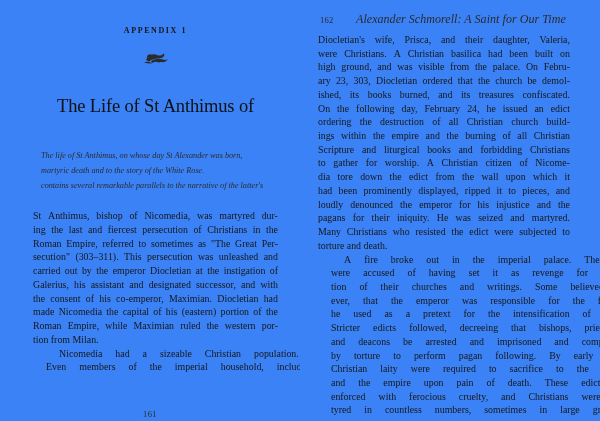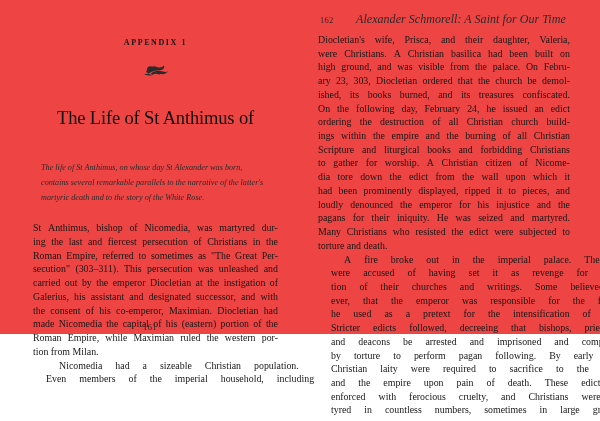--- a/index.html
+++ b/index.html
@@ -20,23 +20,23 @@
   .spread {
     position: relative;
     width: 600px;
     height: 421px;
     display: flex;
     background: #ffffff;
   }
 
   .page {
     position: relative;
-    height: 334px;
+    height: 421px;
     box-sizing: border-box;
-    background: #ef4444;
+    background: #3b82f6;
   }
 
   .page-verso {
     width: 300px;
     padding: 0 22px 0 33px;
   }
 
   .page-recto {
     width: 300px;
     padding: 0 30px 0 18px;
@@ -61,21 +61,21 @@
     font-style: italic;
     font-size: 12px;
     color: #2a2a2a;
     letter-spacing: 0.05px;
     white-space: nowrap;
   }
 
   
   .appendix-label {
     text-align: center;
-    margin-top: 38px;
+    margin-top: 26px;
     font-size: 8px;
     font-weight: bold;
     letter-spacing: 1.6px;
     color: #151515;
   }
 
   .ornament {
     text-align: center;
     margin-top: 14px;
     height: 16px;
@@ -174,22 +174,22 @@
         </g>
       </svg>
     </div>
 
     <h1 class="chapter-title">
       <span class="tline">The Life of St Anthimus of</span>
     </h1>
 
     <div class="epigraph">
       <span class="eline">The life of St Anthimus, on whose day St Alexander was born,</span>
+      <span class="eline">martyric death and to the story of the White Rose.</span>
       <span class="eline">contains several remarkable parallels to the narrative of the latter's</span>
-      <span class="eline">martyric death and to the story of the White Rose.</span>
     </div>
 
     <div class="body-col">
 
       <p>
         <span class="line j">
           <span>St</span>
             <span>Anthimus,</span>
             <span>bishop</span>
             <span>of</span>

